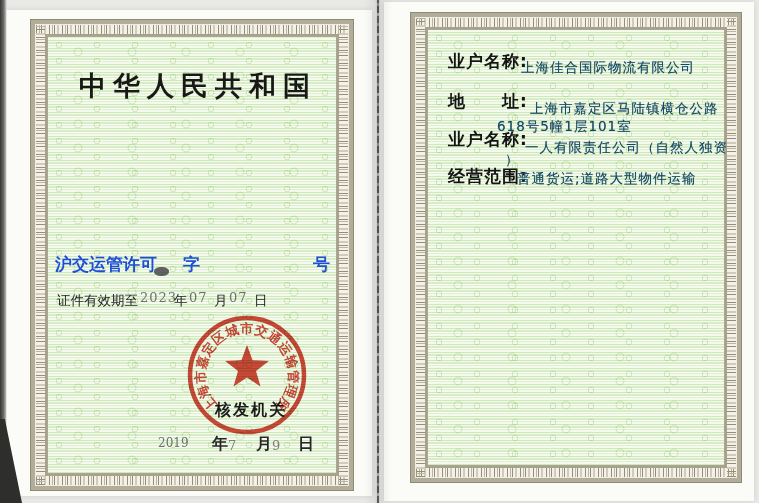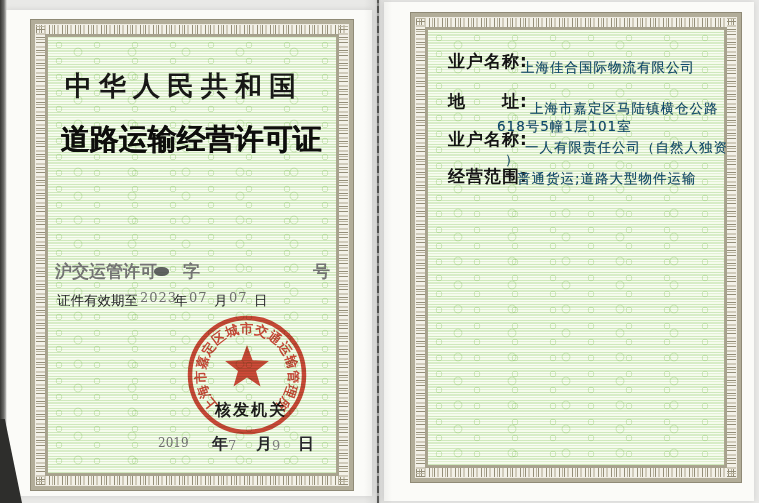--- a/index.html
+++ b/index.html
@@ -45,31 +45,31 @@
     background-color:#f5fbec;
     background-image:
       radial-gradient(circle at 11px 8px, rgba(125,190,85,0) 2.2px, rgba(125,190,85,0.42) 2.7px, rgba(125,190,85,0) 3.6px),
       radial-gradient(circle at 30px 15px, rgba(125,190,85,0) 3.1px, rgba(125,190,85,0.32) 3.8px, rgba(125,190,85,0) 4.9px),
       repeating-linear-gradient(0deg, rgba(139,199,103,0.36) 0 1.2px, rgba(255,255,255,0) 1.2px 2.6px, rgba(139,199,103,0.20) 2.6px 4px, rgba(255,255,255,0.55) 4px 5.4px, rgba(139,199,103,0.28) 5.4px 6.6px, rgba(255,255,255,0) 6.6px 8px);
     background-size:38px 16px,54px 24px,auto;}
 
   .abs{position:absolute;white-space:nowrap;}
 
   
-  .country{left:16px;top:68px;width:322px;text-align:center;
+  .country{left:30px;top:68px;width:322px;text-align:center;
     font-family:"DejaVu Serif","Liberation Serif",serif;font-weight:bold;
     font-size:27px;letter-spacing:7px;padding-left:7px;color:#181816;}
   .doc-title{left:30px;top:120px;width:322px;text-align:center;
     font-weight:900;font-size:29px;letter-spacing:0px;color:#0e0e0c;
     text-shadow:0.4px 0 0 #0e0e0c;}
   .copy-label{left:30px;top:197px;width:322px;text-align:center;
     font-family:"DejaVu Serif","Liberation Serif",serif;
     font-size:22px;letter-spacing:4px;color:#1c1c1a;}
 
-  .lic{top:260px;font-size:17px;font-weight:bold;color:#737373;}
+  .lic{top:253px;font-size:17px;font-weight:bold;color:#1d4ed8;}
   .lic-number{top:265px;font-family:"DejaVu Serif","Liberation Serif",serif;
     font-weight:normal;font-size:13px;letter-spacing:1px;color:#53554b;}
   .smudge{left:154px;top:267px;width:15px;height:9px;background:#3d3d42;
     border-radius:45%;opacity:.8;filter:blur(0.5px);}
 
   .val{top:292px;font-size:13.5px;font-weight:normal;color:#222225;}
   .val-num{top:290px;font-size:13px;font-weight:normal;color:#6f6f6f;
     font-family:"DejaVu Serif","Liberation Serif",serif;letter-spacing:1px;}
 
   .issuer{left:205px;top:400px;width:92px;text-align:center;font-size:16px;
@@ -97,21 +97,20 @@
 
   <div class="frame left-page">
     <div class="orn h top"></div>
     <div class="orn h bottom"></div>
     <div class="orn v left"></div>
     <div class="orn v right"></div>
     <div class="inner"></div>
   </div>
 
   <div class="abs country">中华人民共和国</div>
-  <div class="abs doc-title">道路运输经营许可证</div>
 
   <div class="abs lic" style="left:55px;">沪交运管许可</div>
   <div class="abs smudge"></div>
   <div class="abs lic" style="left:183px;">字</div>
   <div class="abs lic" style="left:313px;">号</div>
 
   <div class="abs val" style="left:57px;">证件有效期至</div>
   <div class="abs val-num" style="left:140px;">2023</div>
   <div class="abs val" style="left:174px;">年</div>
   <div class="abs val-num" style="left:189px;">07</div>

